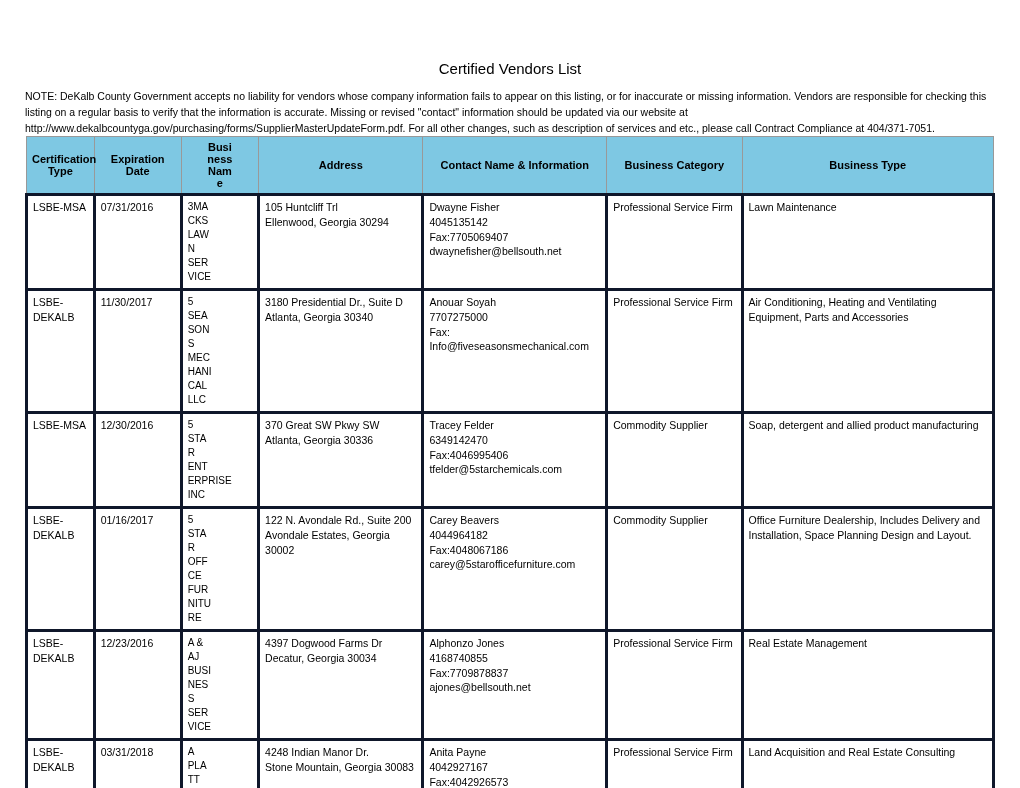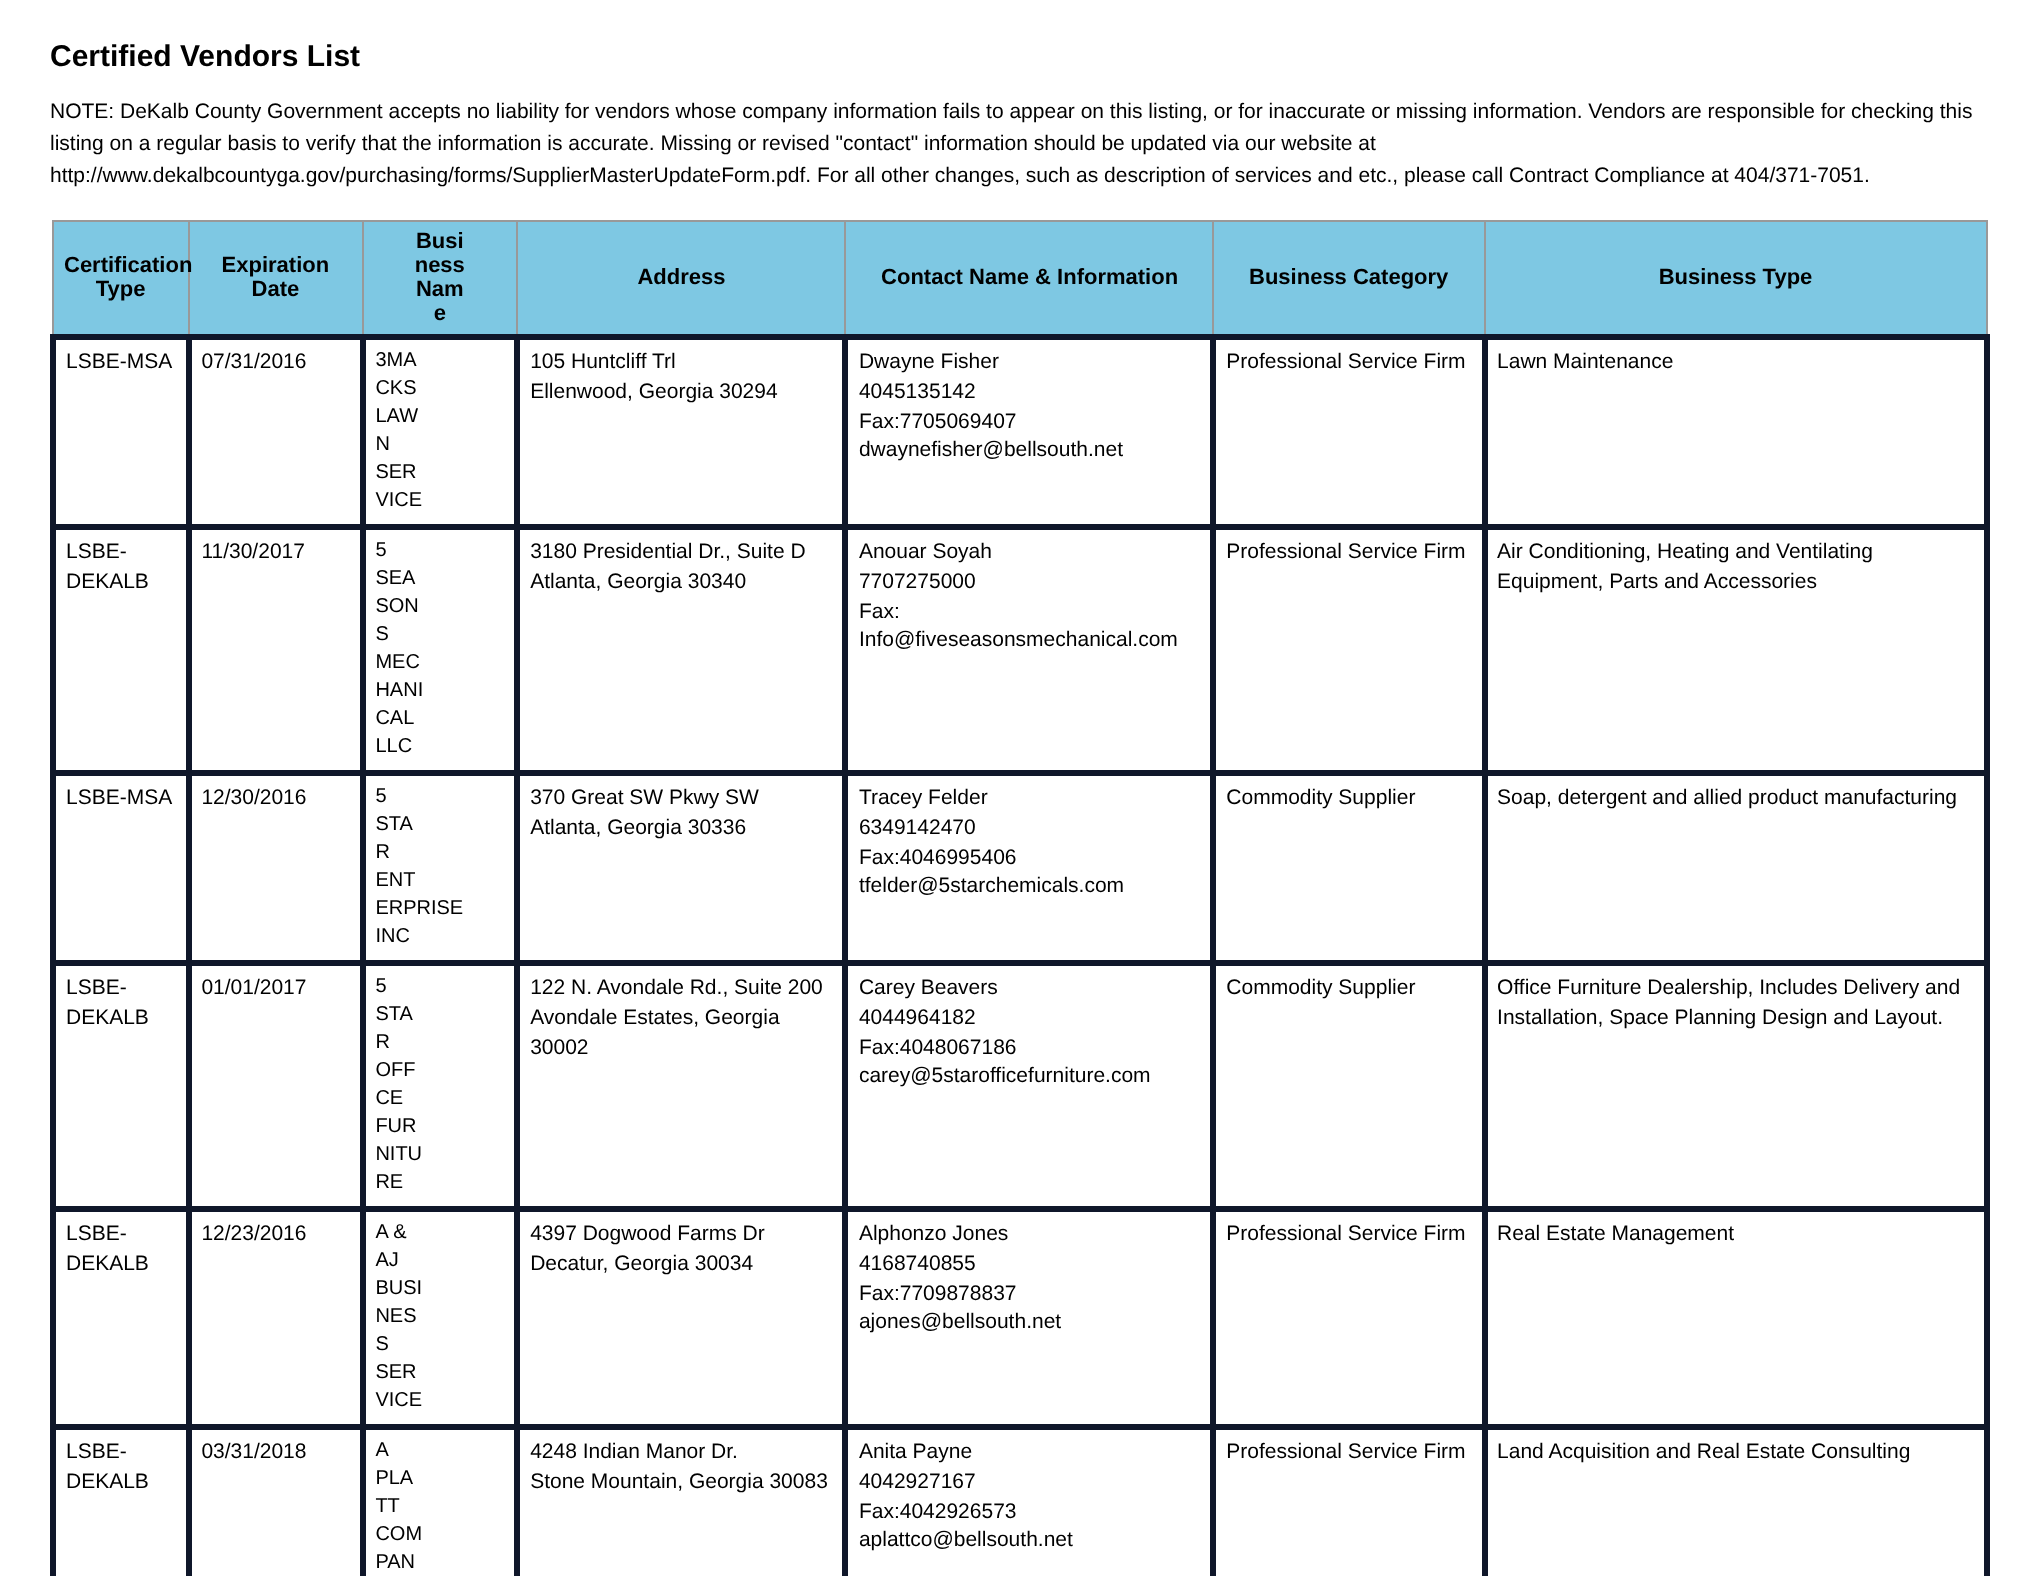--- a/index.html
+++ b/index.html
@@ -6,29 +6,29 @@
     body {
       font-family: Arial, sans-serif;
       font-size: 11px;
       background: #fff;
       color: #000;
       padding: 20px 25px;
       width: 1020px;
       min-height: 788px;
     }
     h1 {
-      text-align: left;
+      text-align: center;
       font-size: 15px;
-      font-weight: bold;
+      font-weight: normal;
       margin-bottom: 12px;
+      margin-top: 40px;
     }
     .note {
       font-size: 10.5px;
       line-height: 1.5;
-      margin-bottom: 14px;
     }
     table {
       width: 100%;
       border-collapse: collapse;
       table-layout: fixed;
     }
     th {
       background-color: #7ec8e3;
       border: 1px solid #999;
       padding: 4px 5px;
@@ -132,21 +132,21 @@
 Atlanta, Georgia 30336</td>
         <td style="white-space: pre-wrap;">Tracey Felder
 6349142470
 Fax:4046995406
 tfelder@5starchemicals.com</td>
         <td>Commodity Supplier</td>
         <td>Soap, detergent and allied product manufacturing</td>
       </tr>
       <tr>
         <td>LSBE-DEKALB</td>
-        <td>01/01/2017</td>
+        <td>01/16/2017</td>
         <td style="white-space: pre-wrap; font-size: 10px;">5
 STA
 R
 OFF
 CE
 FUR
 NITU
 RE</td>
         <td style="white-space: pre-wrap;">122 N. Avondale Rd., Suite 200
 Avondale Estates, Georgia 30002</td>

